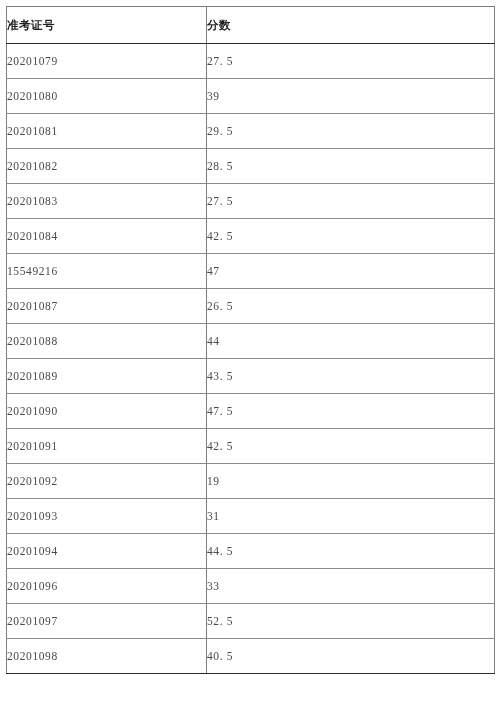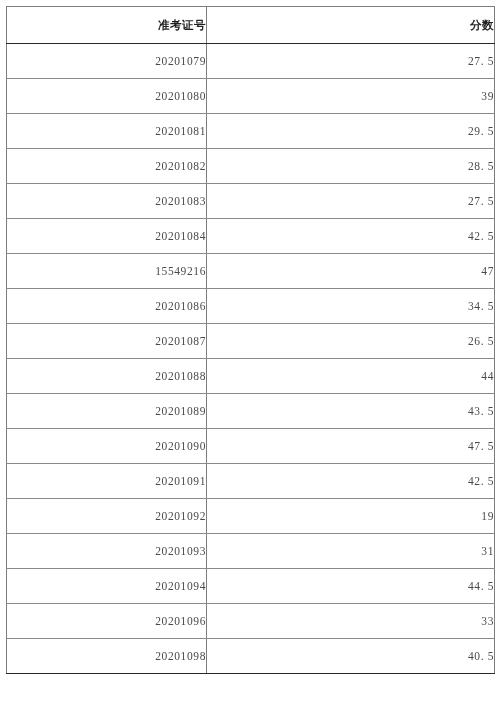--- a/index.html
+++ b/index.html
@@ -31,21 +31,21 @@
     border-collapse: collapse;
     table-layout: fixed;
     background: #ffffff;
   }
 
   .score-table col.col-id    { width: 200px; }
   .score-table col.col-score { width: 288px; }
 
   .score-table th,
   .score-table td {
-    text-align: right;
+    text-align: left;
     vertical-align: middle;
     padding: 0;
     margin: 0;
   }
 
   
   .score-table thead th {
     height: 36px;
     font-family: "Liberation Sans", sans-serif;
     font-weight: bold;
@@ -121,24 +121,20 @@
         </tr>
         <tr>
           <td>20201084</td>
           <td class="col-divider-left">42. 5</td>
         </tr>
         <tr>
           <td>15549216</td>
           <td class="col-divider-left">47</td>
         </tr>
         <tr>
-          <td>20201086</td>
-          <td class="col-divider-left">34. 5</td>
-        </tr>
-        <tr>
           <td>20201087</td>
           <td class="col-divider-left">26. 5</td>
         </tr>
         <tr>
           <td>20201088</td>
           <td class="col-divider-left">44</td>
         </tr>
         <tr>
           <td>20201089</td>
           <td class="col-divider-left">43. 5</td>
@@ -161,19 +157,23 @@
         </tr>
         <tr>
           <td>20201094</td>
           <td class="col-divider-left">44. 5</td>
         </tr>
         <tr>
           <td>20201096</td>
           <td class="col-divider-left">33</td>
         </tr>
         <tr>
+          <td>20201097</td>
+          <td class="col-divider-left">52. 5</td>
+        </tr>
+        <tr>
           <td>20201098</td>
           <td class="col-divider-left">40. 5</td>
         </tr>
       </tbody>
   </table>
 
 </div>
 
 </body></html>

